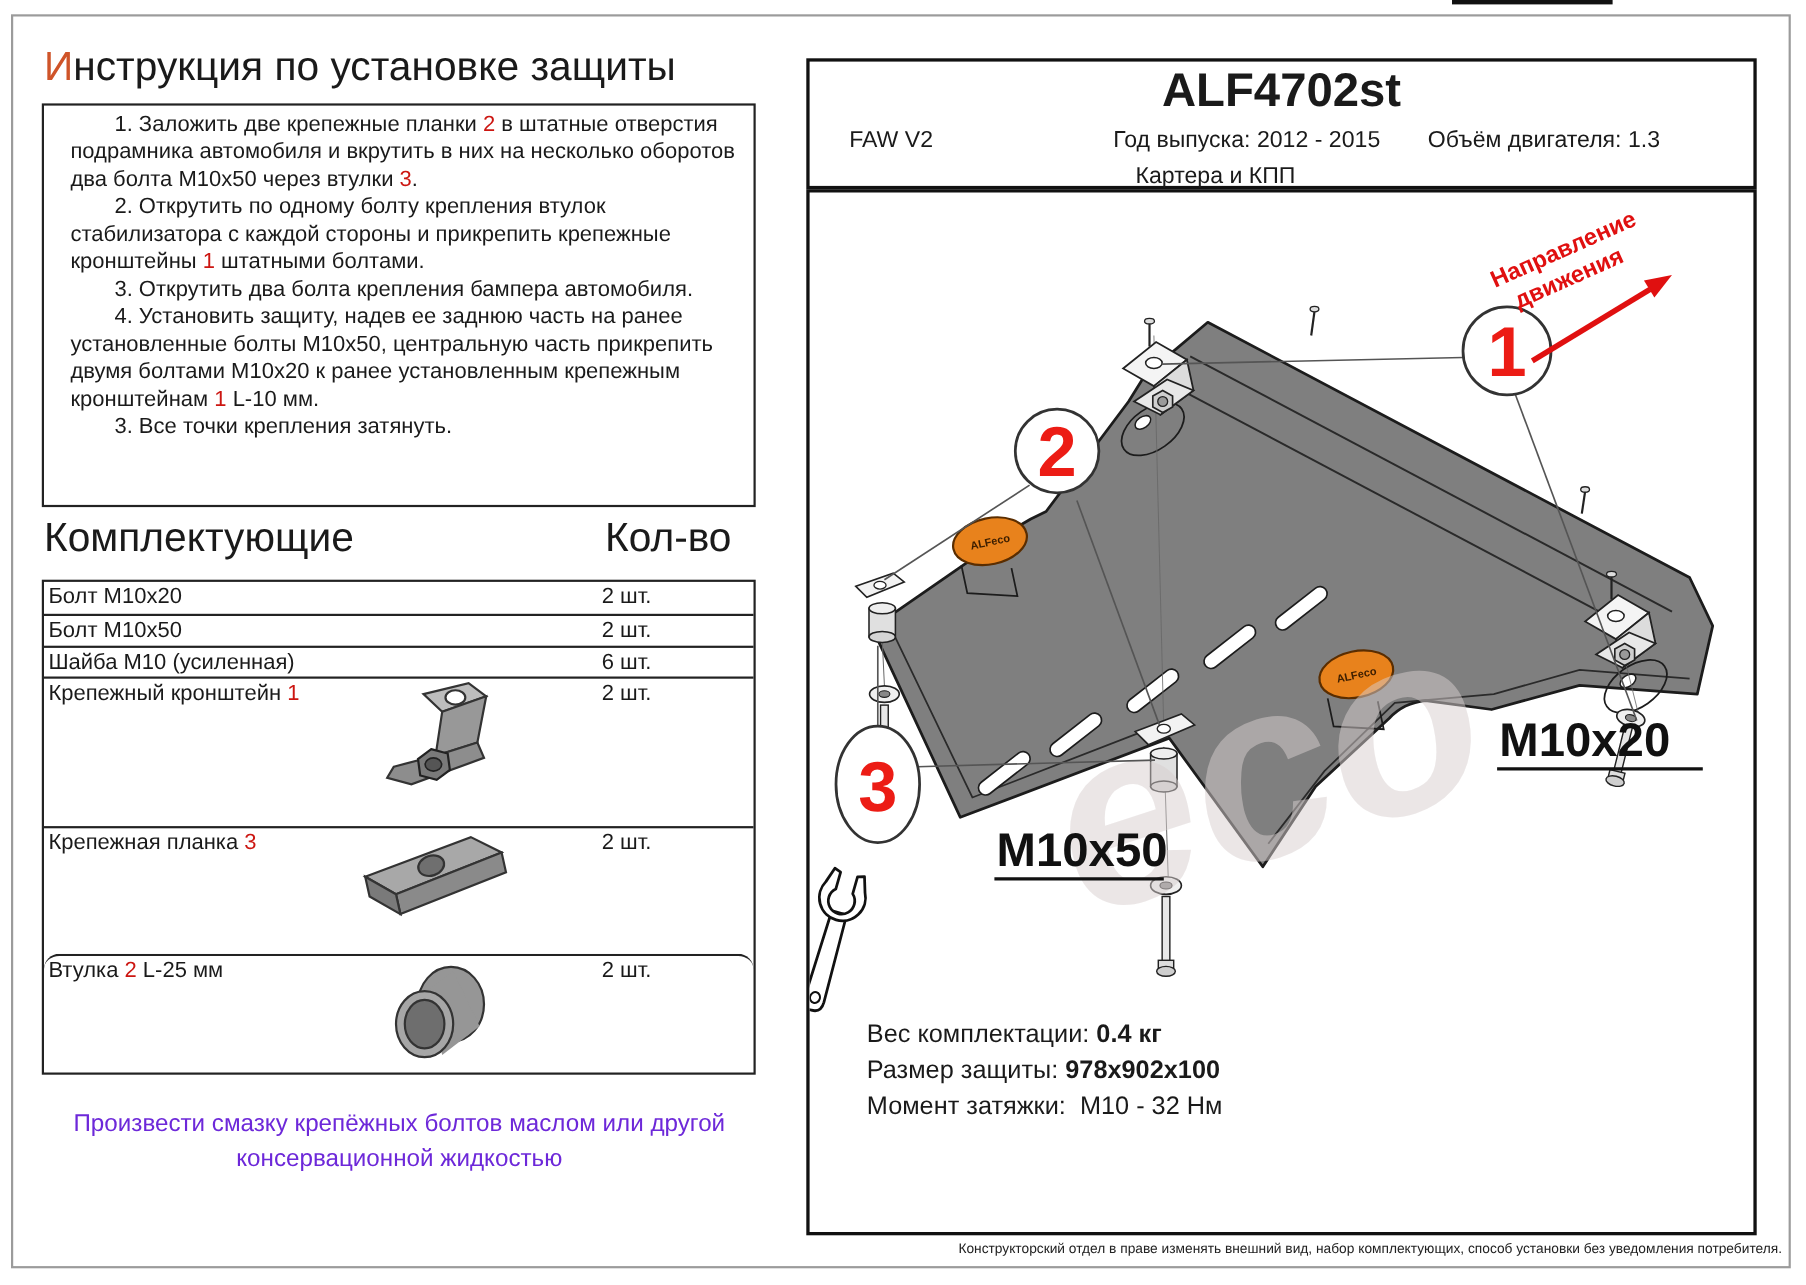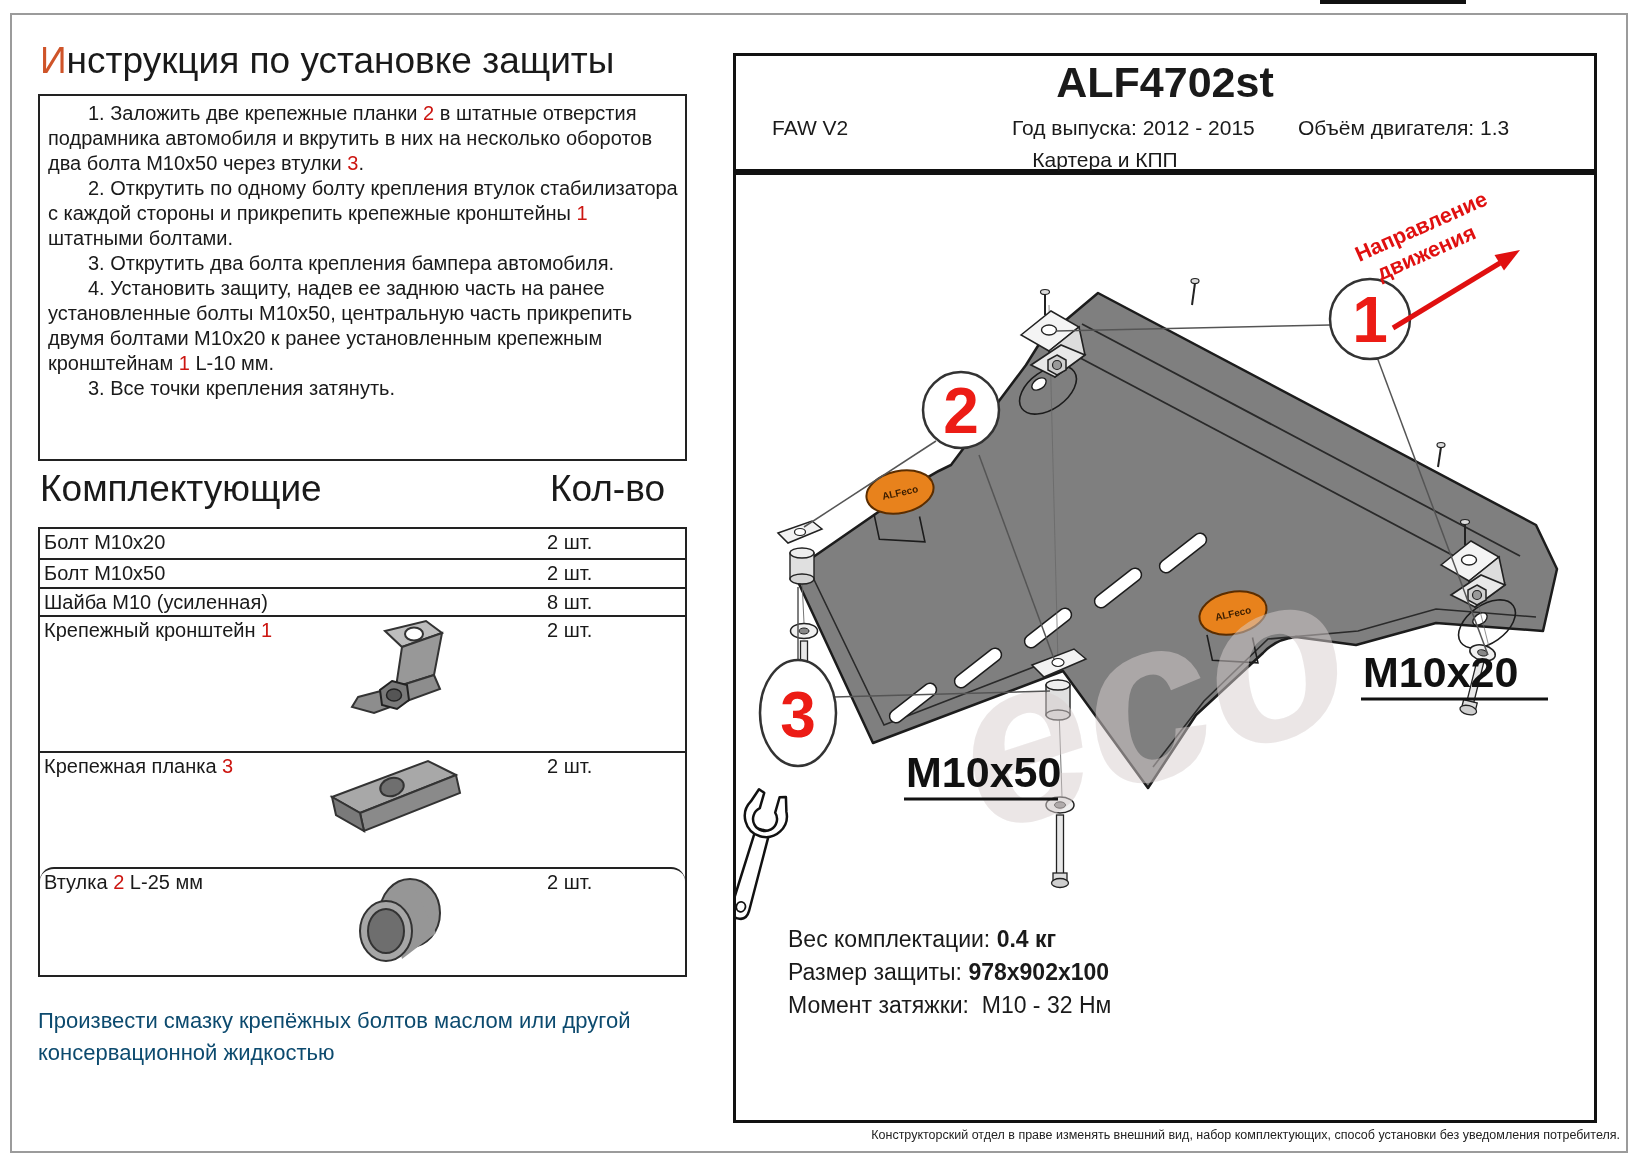--- a/index.html
+++ b/index.html
@@ -6,35 +6,35 @@
   body{width:1642px;height:1168px;position:relative;overflow:hidden;
        font-family:"Liberation Sans", sans-serif;color:#1a1a1a;}
   .abs{position:absolute;}
   .outer-border{left:10px;top:13px;width:1614px;height:1136px;border:2px solid #9b9b9b;}
   .scan-artifact{left:1320px;top:0;width:146px;height:4px;background:#111;}
 
   
   .page-title{left:40px;top:40px;font-size:37px;font-weight:400;white-space:nowrap;margin:0;}
   .page-title .accent{color:#cf5429;}
   .instr-box{left:38px;top:94px;width:649px;height:367px;border:2px solid #222;
-             box-sizing:border-box;padding:5px 6px 0 8px;font-size:20px;line-height:25px;}
+             box-sizing:border-box;padding:5px 6px 0 24px;font-size:20px;line-height:25px;}
   .instr-box p{margin:0;text-indent:40px;}
   .red{color:#cc1611;}
   .comp-head{left:40px;top:468px;width:625px;display:flex;justify-content:space-between;
              font-size:37px;font-weight:400;}
   .parts-table{left:38px;top:527px;width:649px;border:2px solid #222;box-sizing:border-box;}
   .trow{position:relative;border-top:2px solid #222;font-size:20px;box-sizing:border-box;
         padding:2px 0 0 4px;}
   .trow:first-child{border-top:none;}
   .trow .qty{position:absolute;left:507px;top:2px;}
   .trow svg{position:absolute;}
   .r-small{height:29px;} .r-s2{height:29px;} .r-s3{height:28px;}
   .r-bracket{height:136px;} .r-planka{height:116px;} .r-bush{height:108px;border-radius:14px;}
-  .grease-note{left:38px;top:1005px;width:650px;font-size:22px;
-               line-height:32px;color:#0c4a6e;}
+  .grease-note{left:38px;top:1005px;width:650px;text-align:center;font-size:22px;
+               line-height:32px;color:#6d28d9;}
 
   
   .header-box{left:733px;top:53px;width:864px;height:119px;border:3px solid #111;box-sizing:border-box;}
   .part-code{position:absolute;left:0;right:0;top:2px;text-align:center;font-size:43px;font-weight:700;}
   .model{position:absolute;left:36px;top:60px;font-size:21px;}
   .year{position:absolute;left:276px;top:60px;font-size:21px;}
   .engine{position:absolute;left:562px;top:60px;font-size:21px;}
   .ptype{position:absolute;left:0;right:120px;top:92px;text-align:center;font-size:21px;}
 
   .diagram-box{left:733px;top:172px;width:864px;height:951px;border:3px solid #111;box-sizing:border-box;}
@@ -66,21 +66,21 @@
 </div>
 
 <div class="abs parts-table">
   <div class="trow r-small">
     <span>Болт М10х20</span><span class="qty">2 шт.</span>
   </div>
   <div class="trow r-s2">
     <span>Болт М10х50</span><span class="qty">2 шт.</span>
   </div>
   <div class="trow r-s3">
-    <span>Шайба М10 (усиленная)</span><span class="qty">8 шт.</span>
+    <span>Шайба М10 (усиленная)</span><span class="qty">6 шт.</span>
   </div>
   <div class="trow r-bracket">
     <span><span>Крепежный кронштейн </span><span class="red">1</span></span>
     <span class="qty">2 шт.</span>
     <svg style="left:290px;top:2px" width="150" height="130" viewBox="0 0 150 130">
       <polygon points="55,12 96,2 112,14 72,28" fill="#bdbdbd" stroke="#333" stroke-width="2"></polygon>
       <ellipse cx="84" cy="15" rx="9" ry="6.5" fill="#fff" stroke="#333" stroke-width="2"></ellipse>
       <polygon points="72,28 112,14 104,56 66,68" fill="#989898" stroke="#333" stroke-width="2"></polygon>
       <polygon points="28,78 66,68 104,56 110,70 44,94 22,88" fill="#8d8d8d" stroke="#333" stroke-width="2"></polygon>
       <polygon points="62,62 77,66 79,81 67,90 52,86 50,71" fill="#7a7a7a" stroke="#222" stroke-width="2"></polygon>

